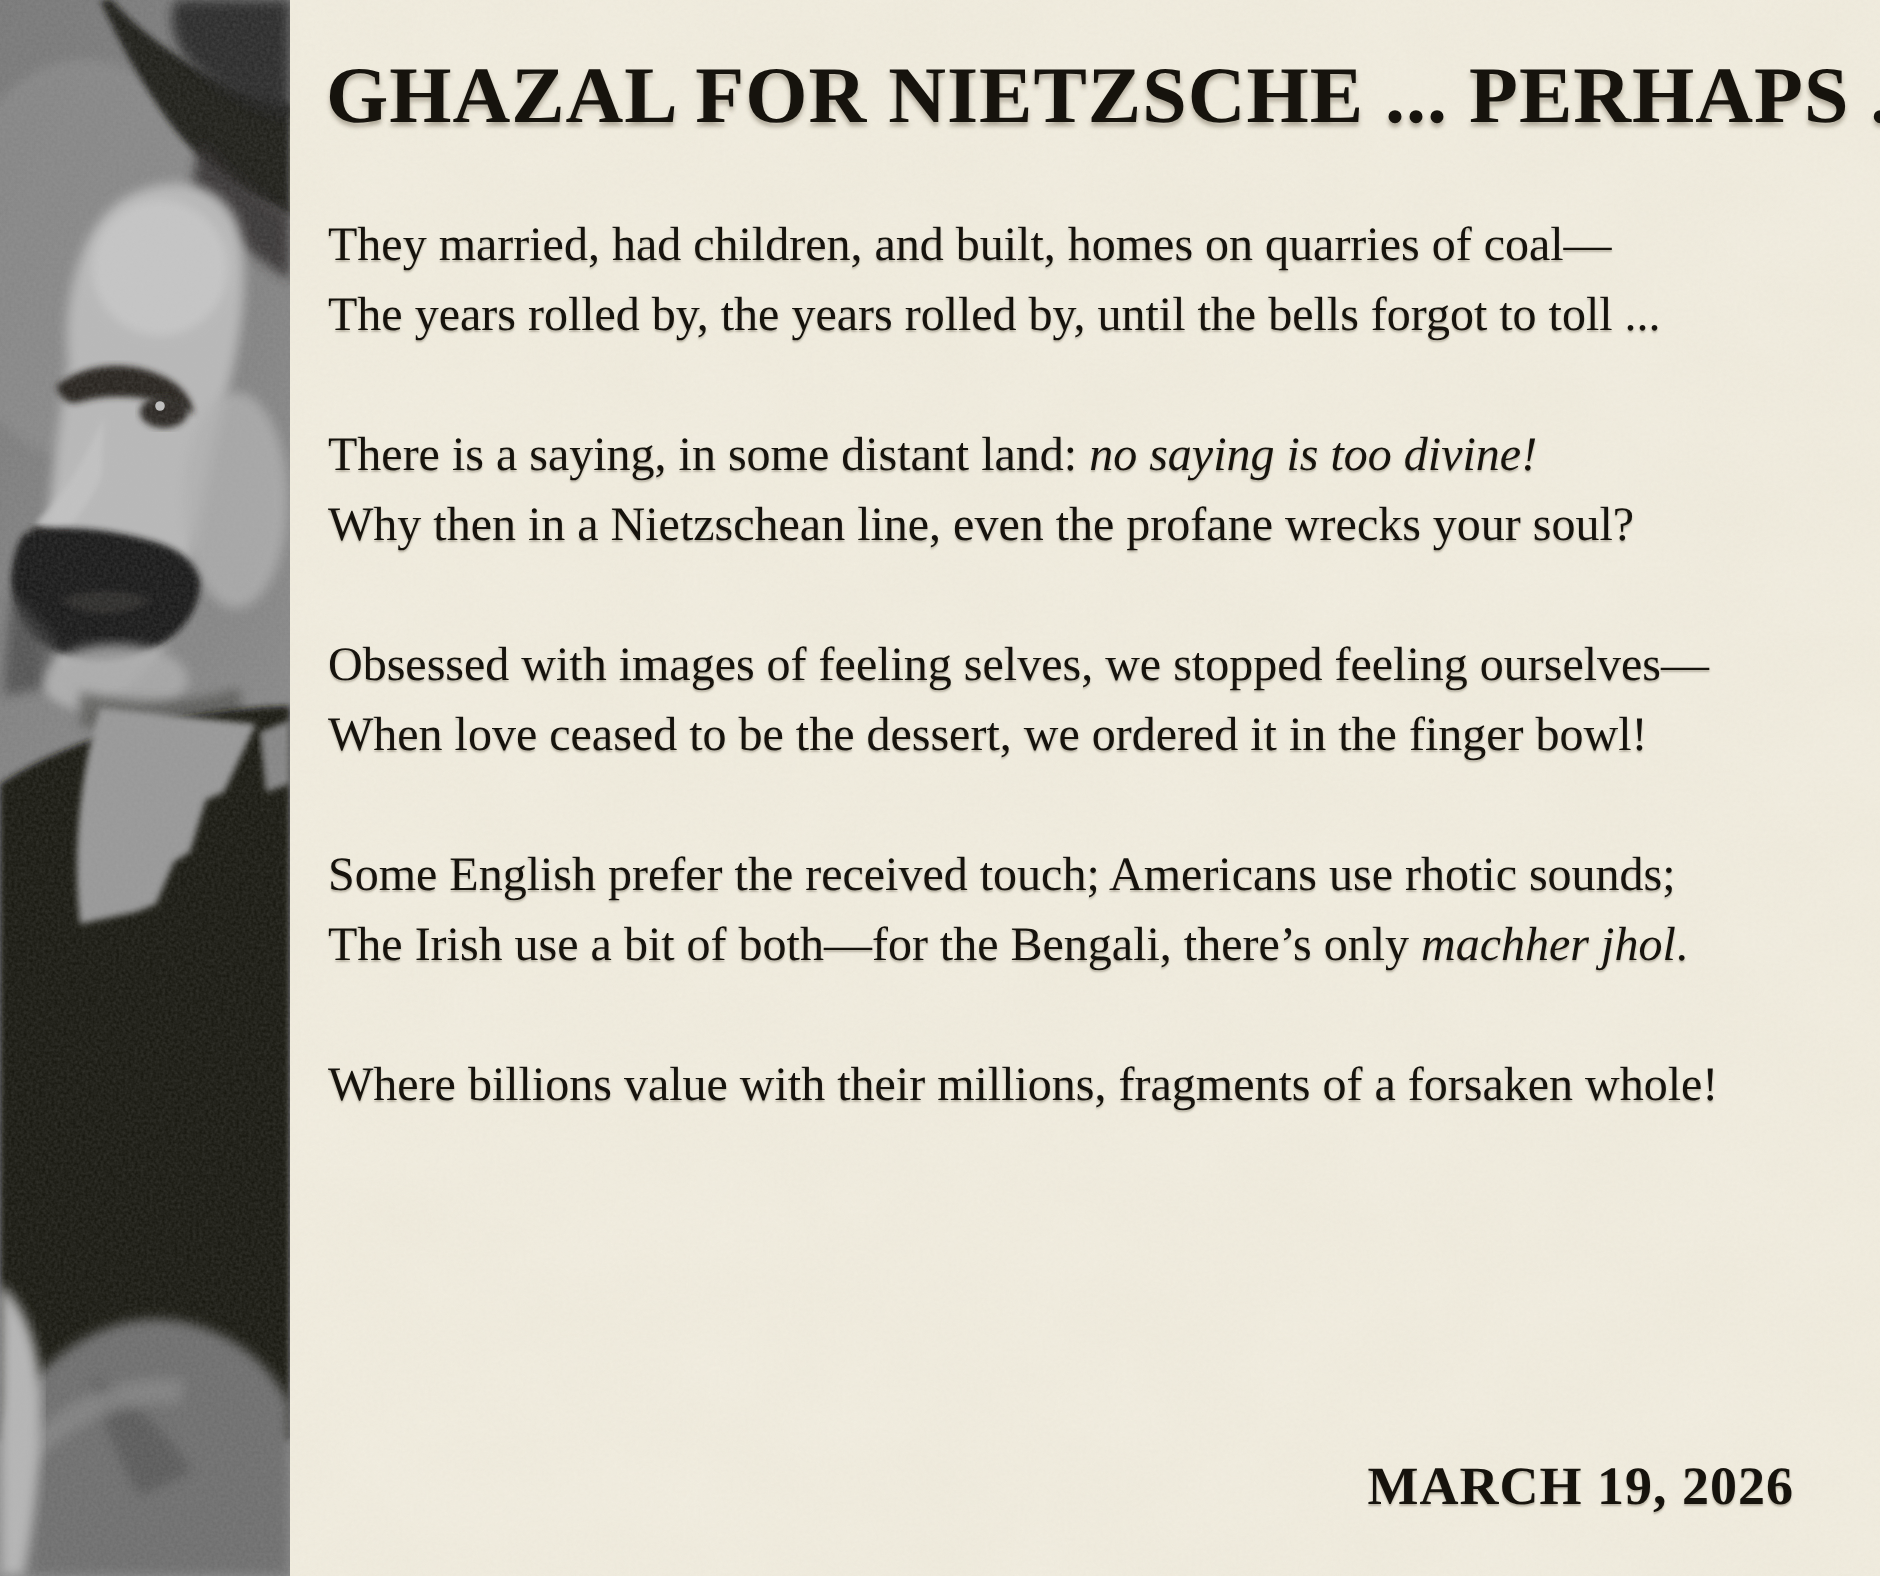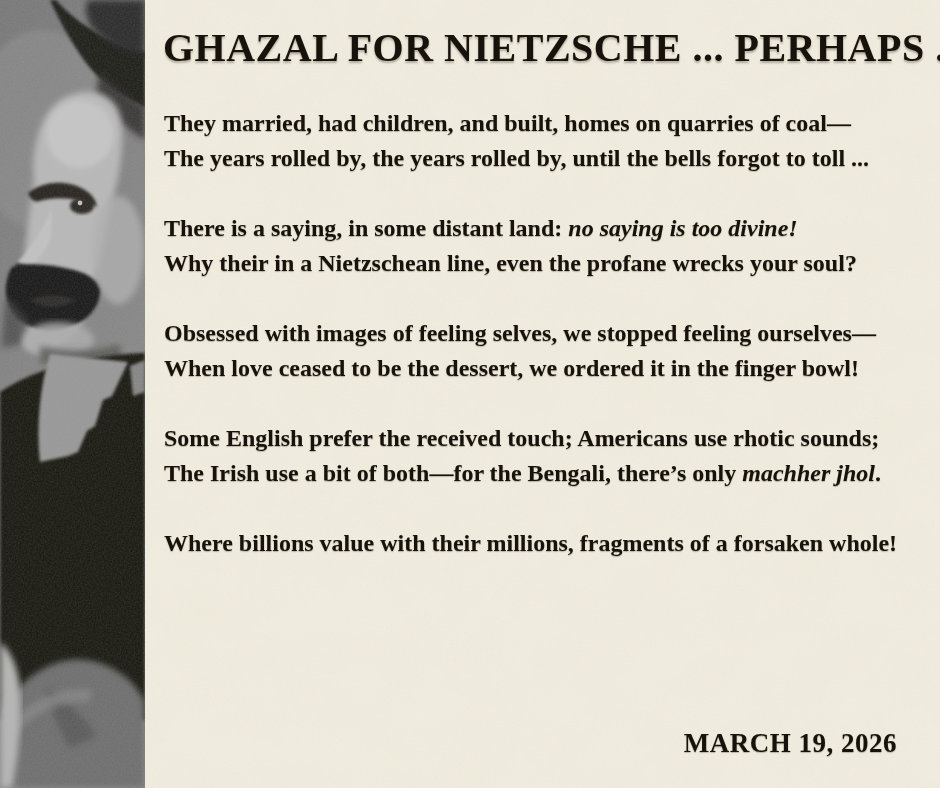--- a/index.html
+++ b/index.html
@@ -25,21 +25,21 @@
   .title{
     position:absolute;left:18px;top:24px;
     margin:0;
     font-size:40px;line-height:1.2;font-weight:700;
     letter-spacing:.5px;white-space:nowrap;
     text-shadow:0 2px 2px rgba(60,50,30,.35);
   }
   .poem{
     position:absolute;left:19px;top:106px;right:0;
   }
-  .stanza{margin:0 0 35px 0;font-weight:bold;}
+  .stanza{margin:0 0 35px 0;}
   .line{
     margin:0;
     font-size:24px;line-height:35px;
     white-space:nowrap;
     text-shadow:0 1px 1px rgba(60,50,30,.3);
   }
   .line em{font-style:italic;}
   .date{
     position:absolute;right:43px;top:728px;
     margin:0;
@@ -138,21 +138,21 @@
 
   <div class="content">
     <h1 class="title">GHAZAL FOR NIETZSCHE ... PERHAPS ...</h1>
     <div class="poem">
         <div class="stanza">
           <p class="line"><span>They married, had children, and built, homes on quarries of coal—</span></p>
           <p class="line"><span>The years rolled by, the years rolled by, until the bells forgot to toll ...</span></p>
         </div>
         <div class="stanza">
           <p class="line"><span>There is a saying, in some distant land: </span><em>no saying is too divine!</em></p>
-          <p class="line"><span>Why their in a Nietzschean line, even the profane wrecks your soul?</span></p>
+          <p class="line"><span>Why then in a Nietzschean line, even the profane wrecks your soul?</span></p>
         </div>
         <div class="stanza">
           <p class="line"><span>Obsessed with images of feeling selves, we stopped feeling ourselves—</span></p>
           <p class="line"><span>When love ceased to be the dessert, we ordered it in the finger bowl!</span></p>
         </div>
         <div class="stanza">
           <p class="line"><span>Some English prefer the received touch; Americans use rhotic sounds;</span></p>
           <p class="line"><span>The Irish use a bit of both—for the Bengali, there’s only </span><em>machher jhol</em><span>.</span></p>
         </div>
         <div class="stanza">

